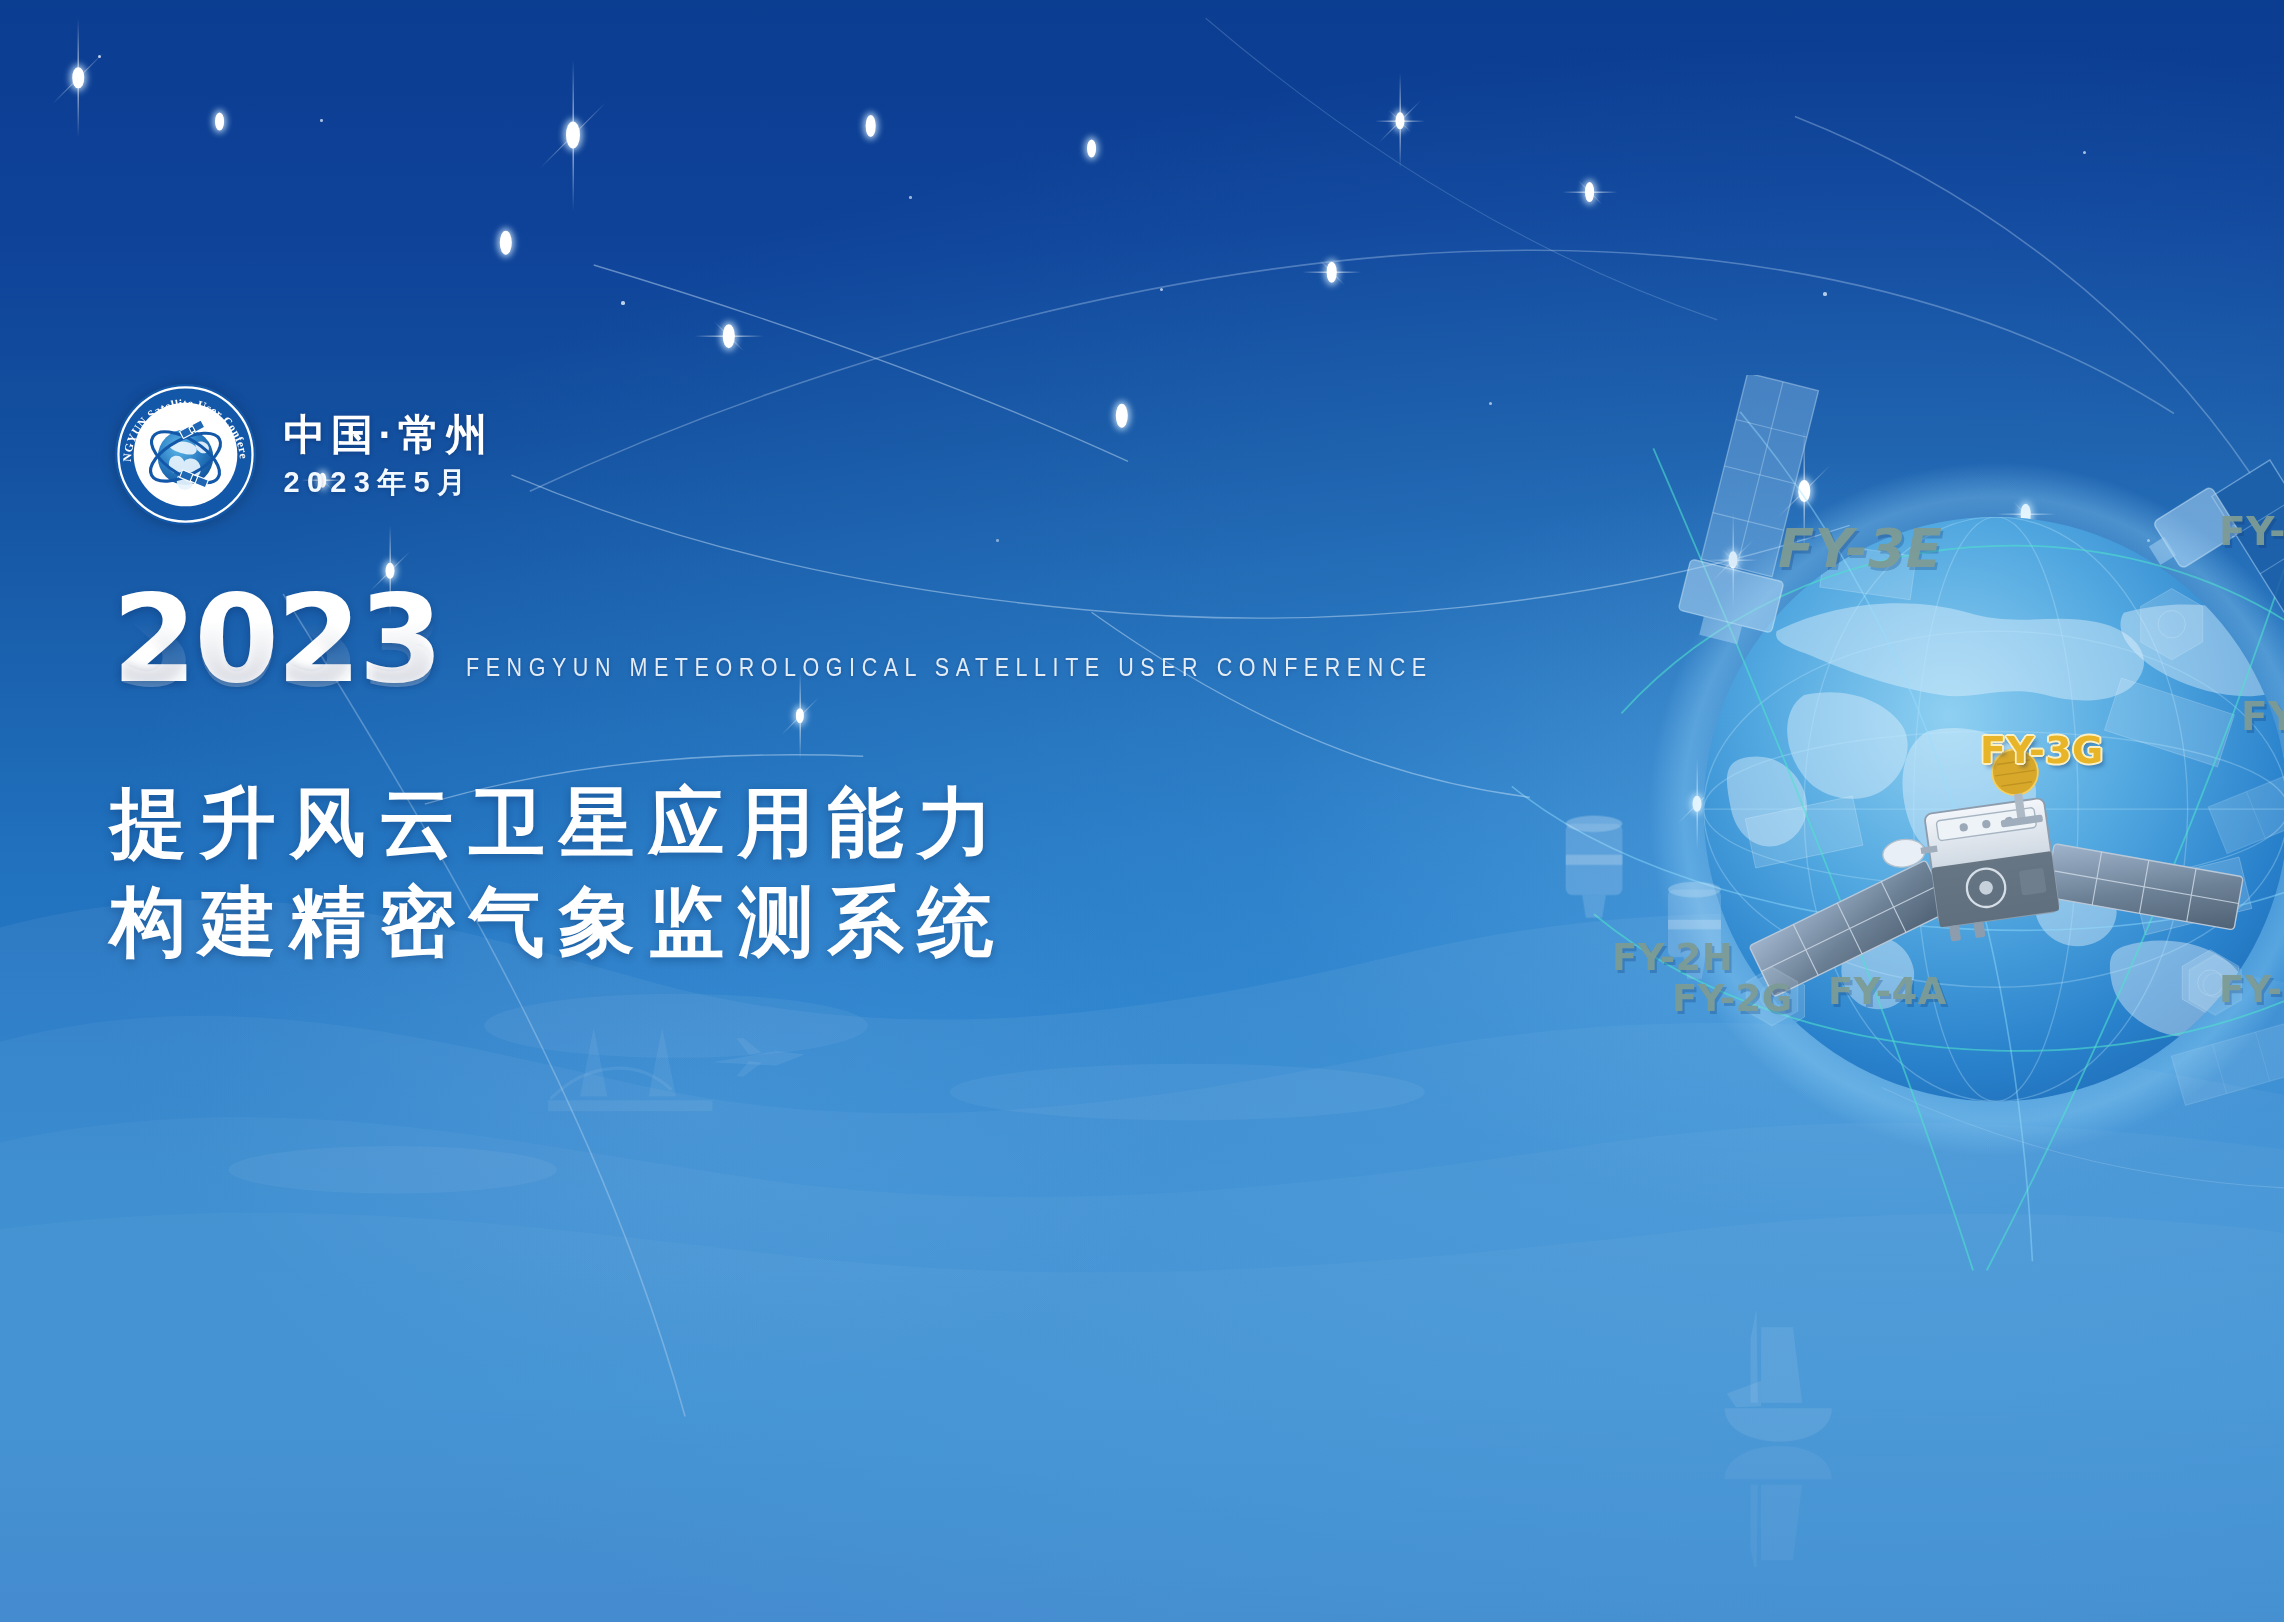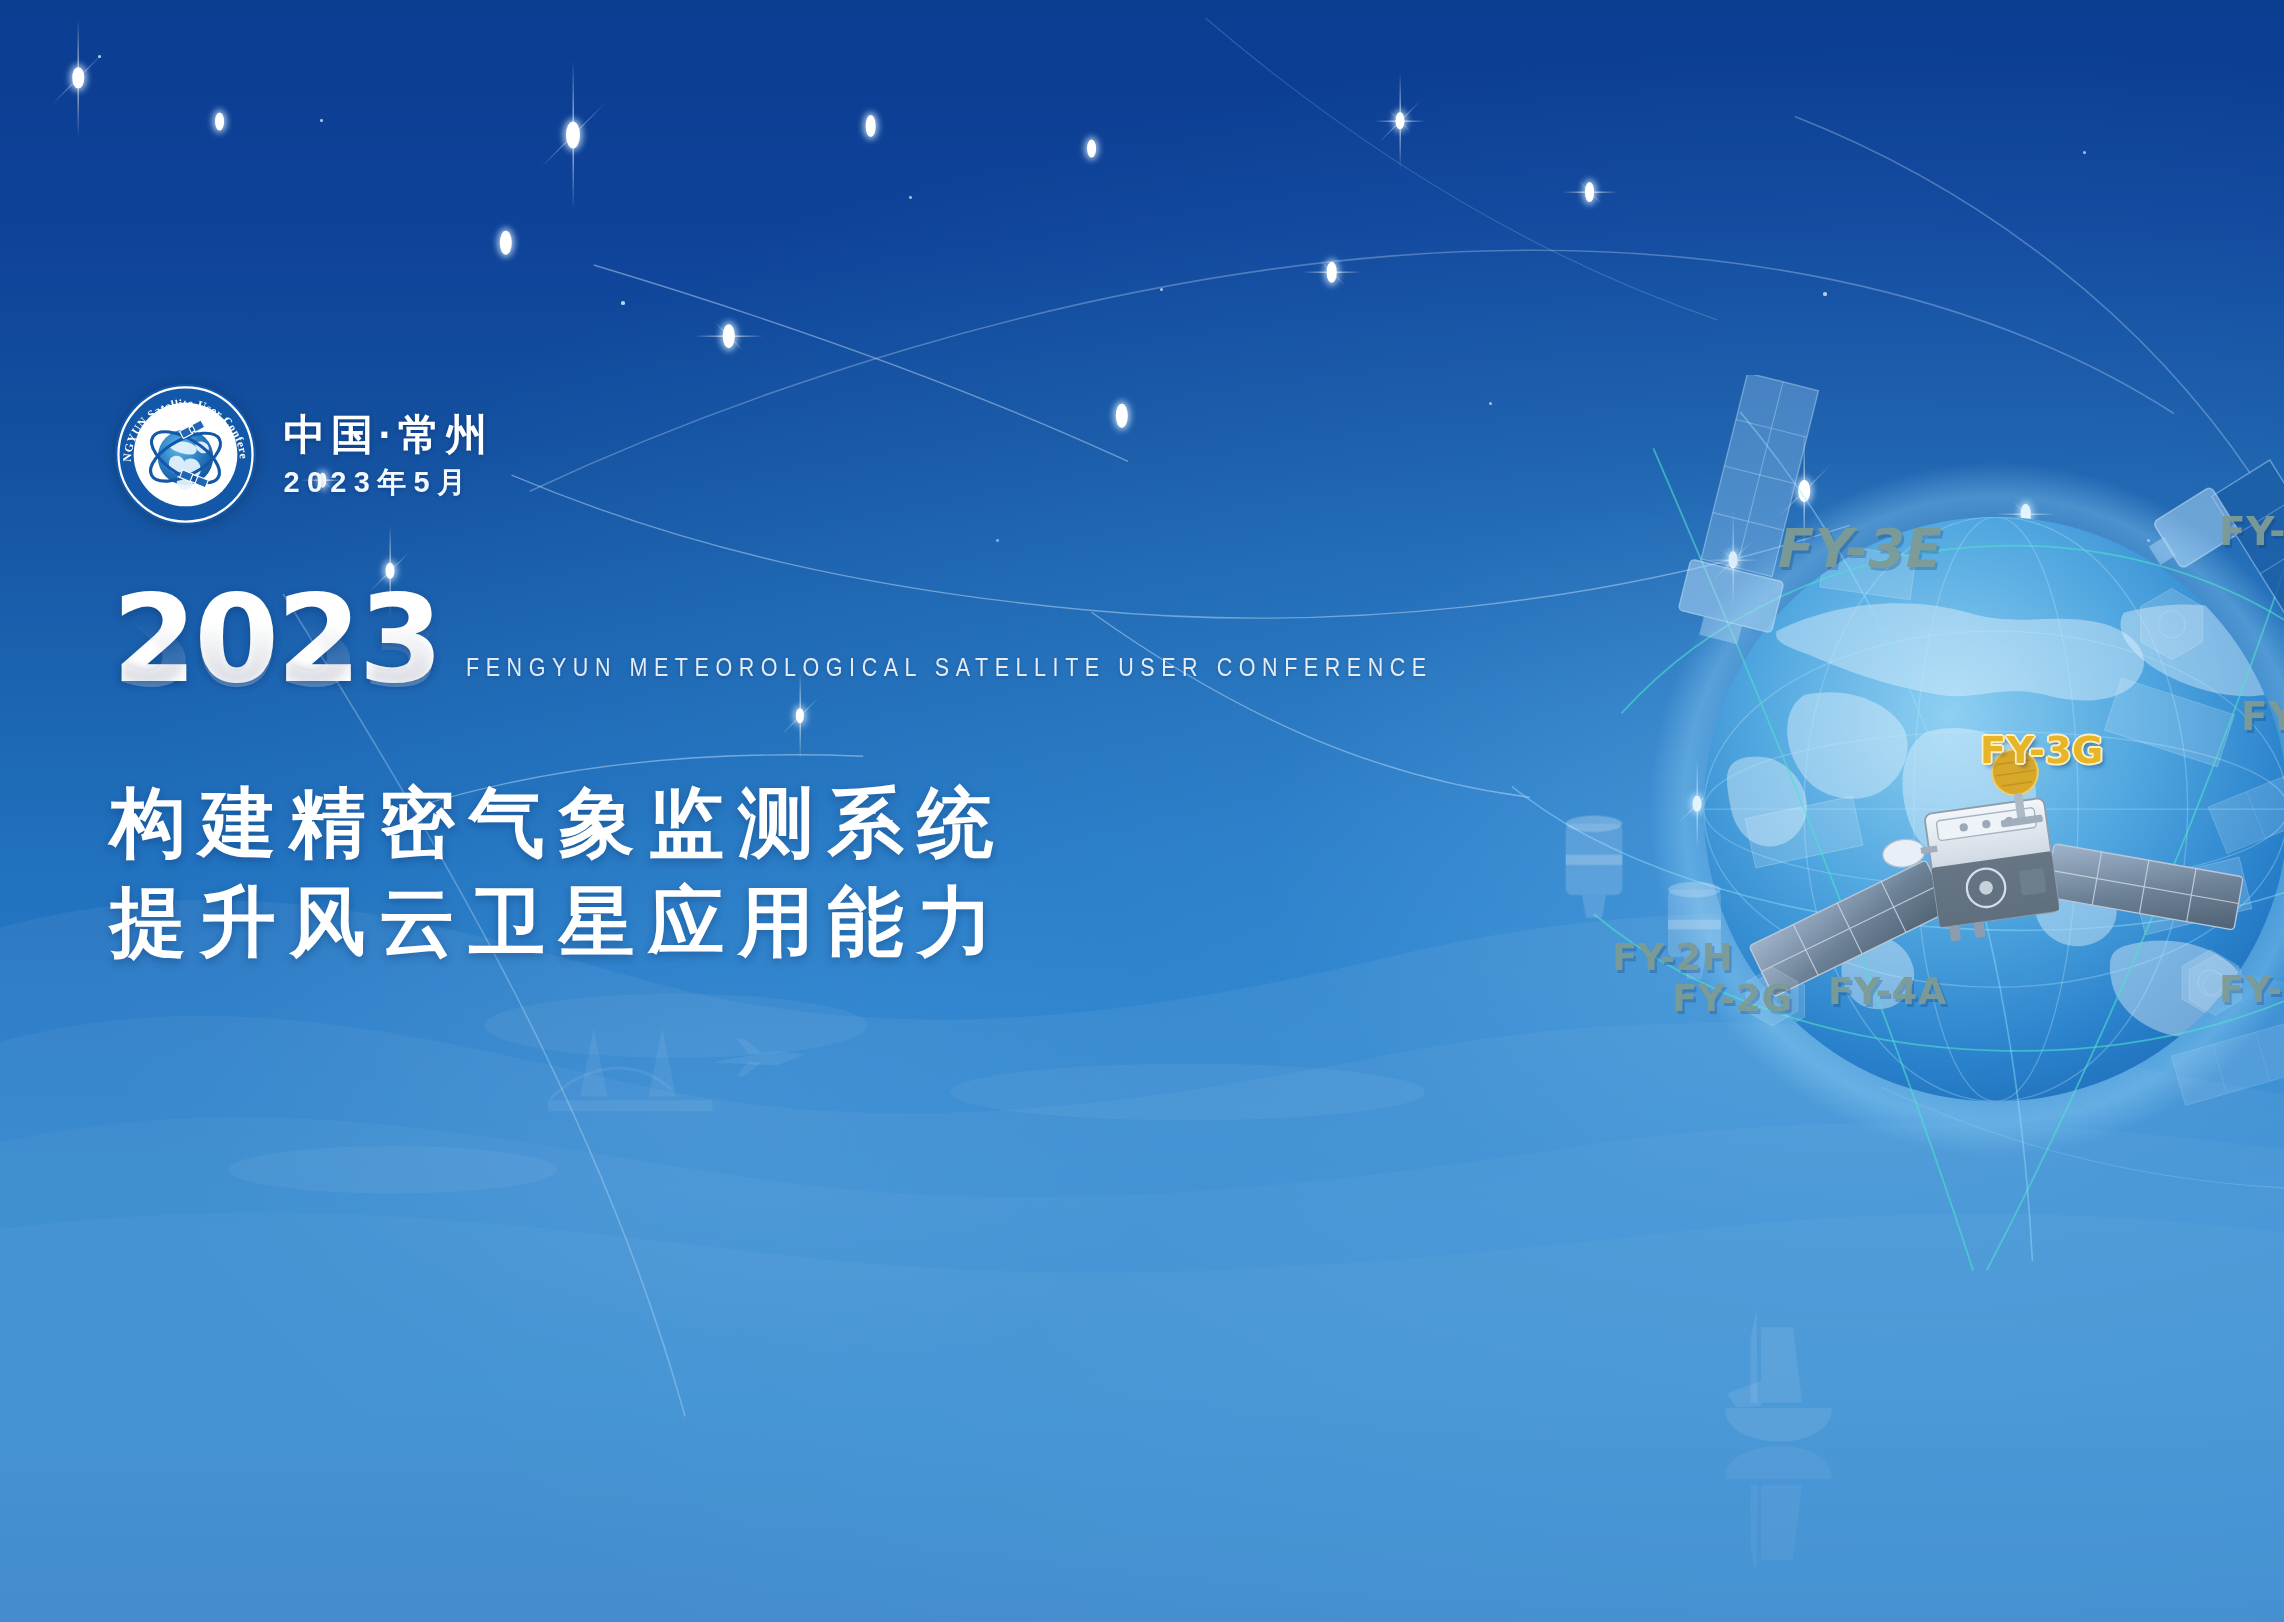--- a/index.html
+++ b/index.html
@@ -568,18 +568,18 @@
     <div class="year">
       <span>2023</span>
       <span class="mirror">2023</span>
     </div>
     <div class="title-cn-wrap">
       <div class="title-en">FENGYUN METEOROLOGICAL SATELLITE USER CONFERENCE</div>
     </div>
   </div>
 
   <div class="slogans">
+    <div class="slogan">提升风云卫星应用能力</div>
     <div class="slogan">构建精密气象监测系统</div>
-    <div class="slogan">提升风云卫星应用能力</div>
   </div>
 
 </div>
 
 
 </body></html>

